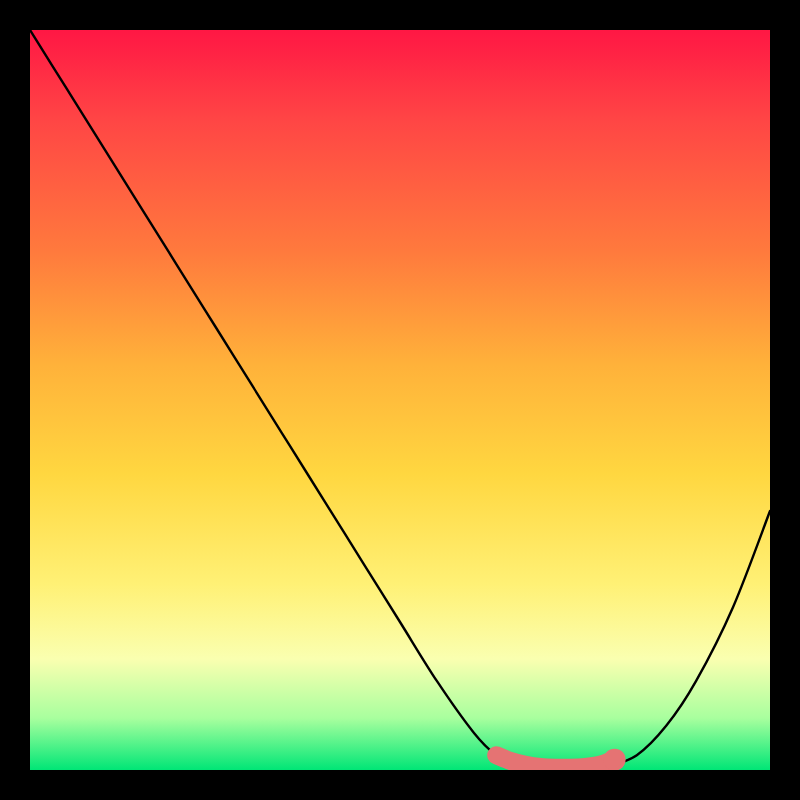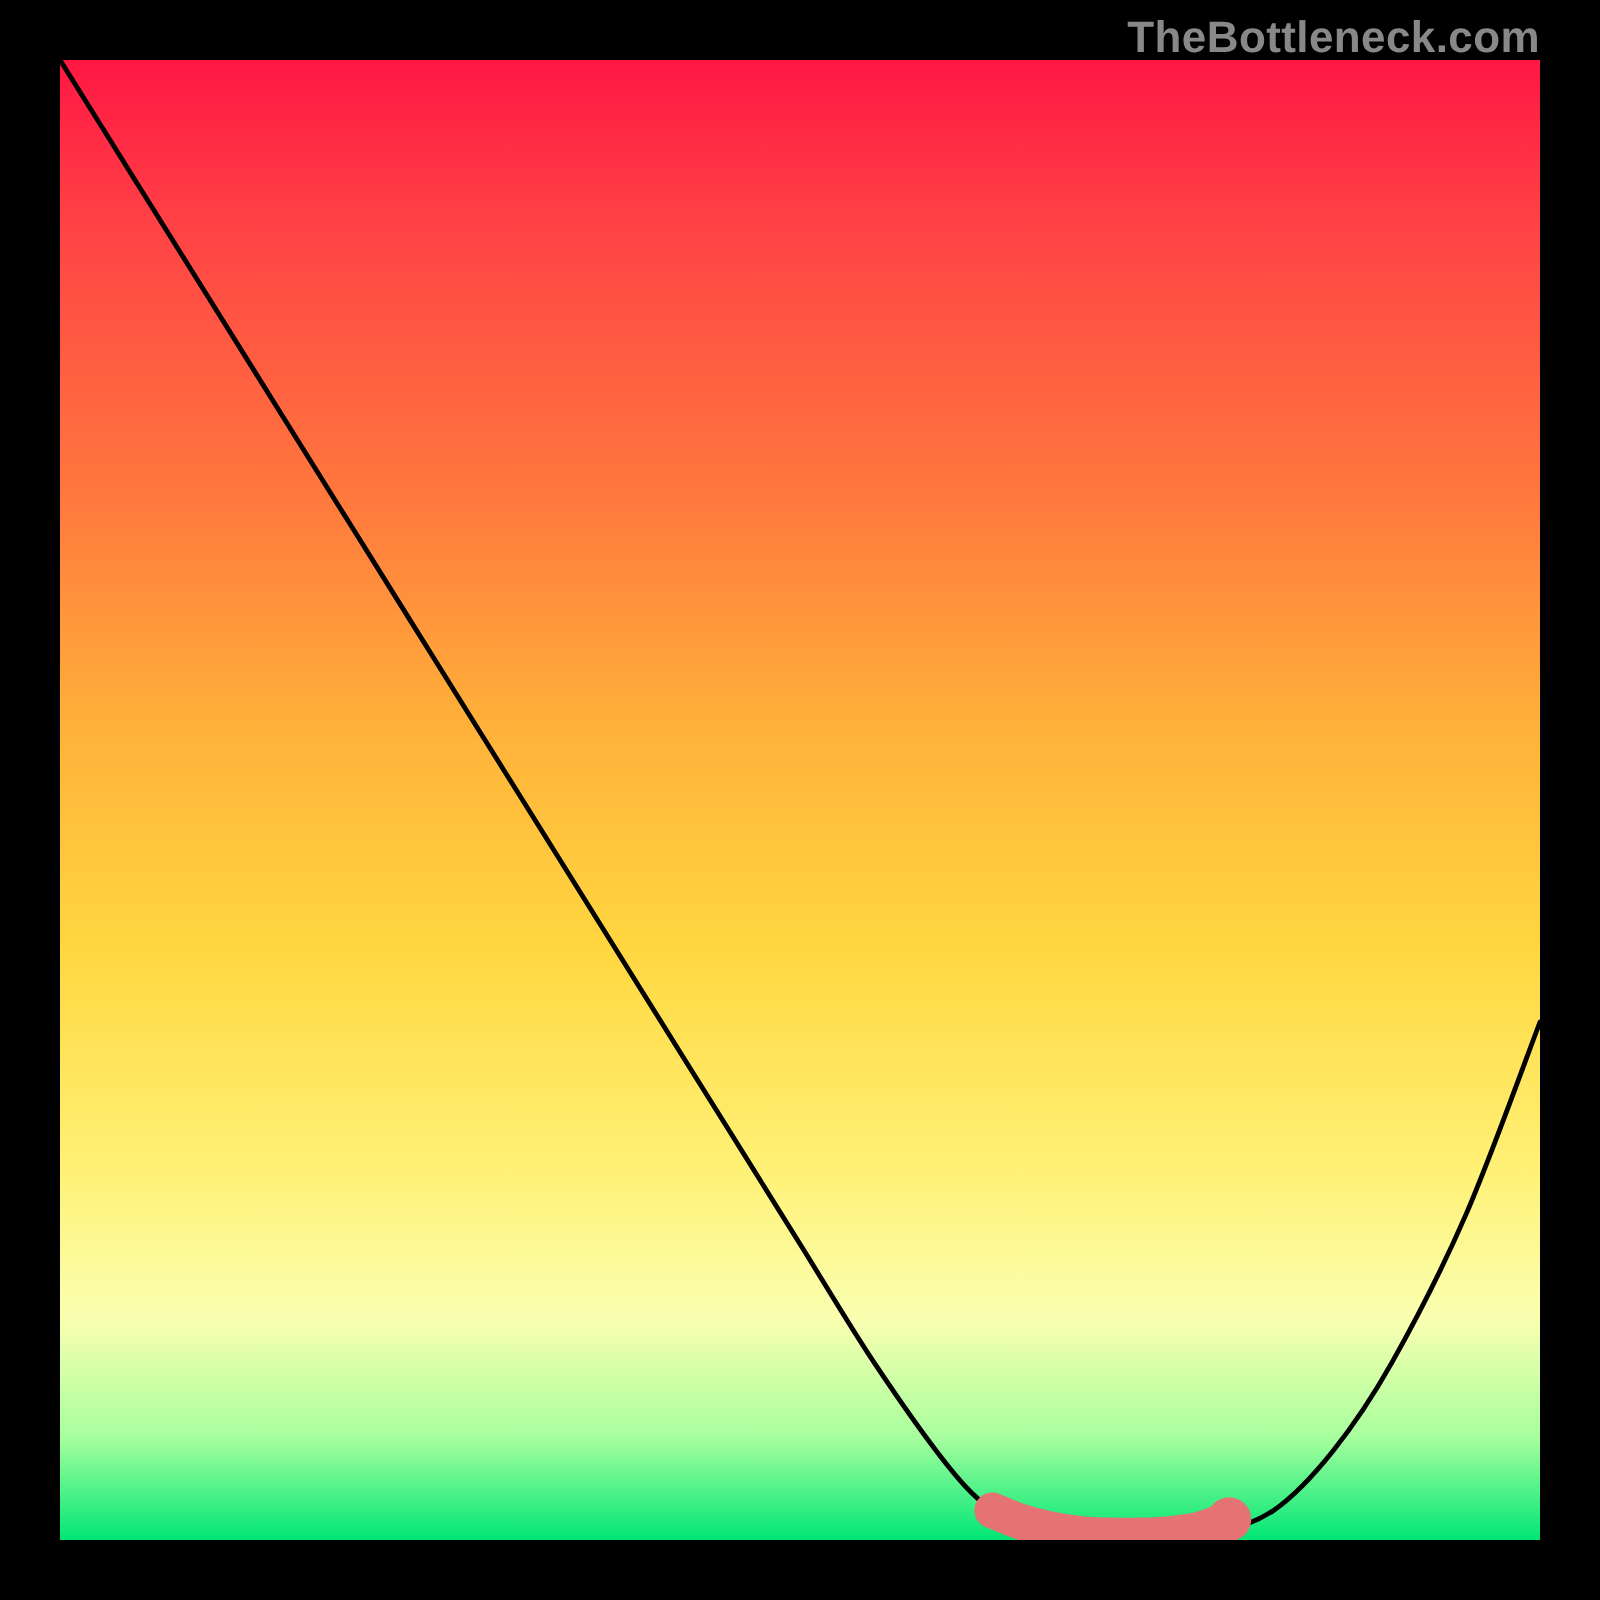--- a/index.html
+++ b/index.html
@@ -49,21 +49,20 @@
     color: #888888;
     font-size: 22px;
     font-weight: 600;
     letter-spacing: 0.2px;
   }
 </style>
 </head>
 <body>
 
 <div class="stage">
-  <div class="watermark">TheBottleneck.com</div>
 
   <div class="plot-area">
     <svg class="plot-svg" viewBox="0 0 740 740" preserveAspectRatio="none">
       <path id="curve-path" fill="none" stroke="#000000" stroke-width="2.4" stroke-linecap="round" stroke-linejoin="round" d="M 0 0 C 6.166666666666667 9.866666666666655 24.666666666666664 39.4666666666666 37 59.19999999999993 C 49.333333333333336 78.93333333333327 61.666666666666664 98.66666666666663 74 118.39999999999998 C 86.33333333333333 138.13333333333333 98.66666666666667 157.8666666666667 111 177.60000000000002 C 123.33333333333333 197.33333333333334 135.66666666666666 217.06666666666663 148 236.79999999999995 C 160.33333333333334 256.5333333333333 172.66666666666666 276.26666666666665 185 296 C 197.33333333333334 315.73333333333335 209.66666666666666 335.46666666666664 222 355.2 C 234.33333333333334 374.93333333333334 246.66666666666666 394.66666666666663 259 414.4 C 271.3333333333333 434.1333333333333 283.6666666666667 453.8666666666667 296 473.6 C 308.3333333333333 493.33333333333337 320.6666666666667 513.0666666666666 333 532.8 C 345.3333333333333 552.5333333333333 357.66666666666663 572.2666666666667 370 592 C 382.33333333333337 611.7333333333333 394.66666666666674 632.7 407.00000000000006 651.2 C 419.33333333333337 669.7 434.1333333333333 690.6666666666666 444 703 C 453.8666666666667 715.3333333333334 458.79999999999995 719.6500000000001 466.2 725.2 C 473.6 730.75 479.7666666666667 733.8333333333333 488.40000000000003 736.3 C 497.03333333333336 738.7666666666667 508.1333333333333 739.3833333333333 518 740 C 527.8666666666667 740.6166666666667 537.7333333333333 740.6166666666667 547.6 740 C 557.4666666666667 739.3833333333333 567.3333333333334 738.7666666666667 577.2 736.3 C 587.0666666666667 733.8333333333333 596.9333333333333 731.9833333333333 606.8 725.2 C 616.6666666666666 718.4166666666667 626.5333333333333 707.9333333333334 636.4 695.6 C 646.2666666666667 683.2666666666667 654.9 670.9333333333334 666 651.2 C 677.1 631.4666666666667 690.6666666666666 605.5666666666667 703 577.2 C 715.3333333333334 548.8333333333334 733.8333333333334 497.03333333333336 740 481"></path>
       <g id="marker-group">
           <path d="M 466.2 725.2 C 468.66666666666663 726.1866666666667 476.06666666666666 729.5166666666667 481 731.12 C 485.93333333333334 732.7233333333334 490.8666666666667 733.8333333333334 495.8 734.82 C 500.73333333333335 735.8066666666667 505.66666666666663 736.5466666666666 510.59999999999997 737.04 C 515.5333333333333 737.5333333333333 520.4666666666667 737.6566666666666 525.4 737.78 C 530.3333333333333 737.9033333333333 535.2666666666667 737.9033333333333 540.1999999999999 737.78 C 545.1333333333332 737.6566666666666 550.0666666666666 737.5333333333333 555 737.04 C 559.9333333333334 736.5466666666666 564.8666666666668 736.0533333333334 569.8000000000001 734.82 C 574.7333333333333 733.5866666666667 582.1333333333333 730.5033333333333 584.6 729.64" fill="none" stroke="#e57373" stroke-width="18" stroke-linecap="round" stroke-linejoin="round"></path>
           <circle cx="584.6" cy="729.64" r="11" fill="#e57373"></circle>
         </g>
     </svg>
   </div>

